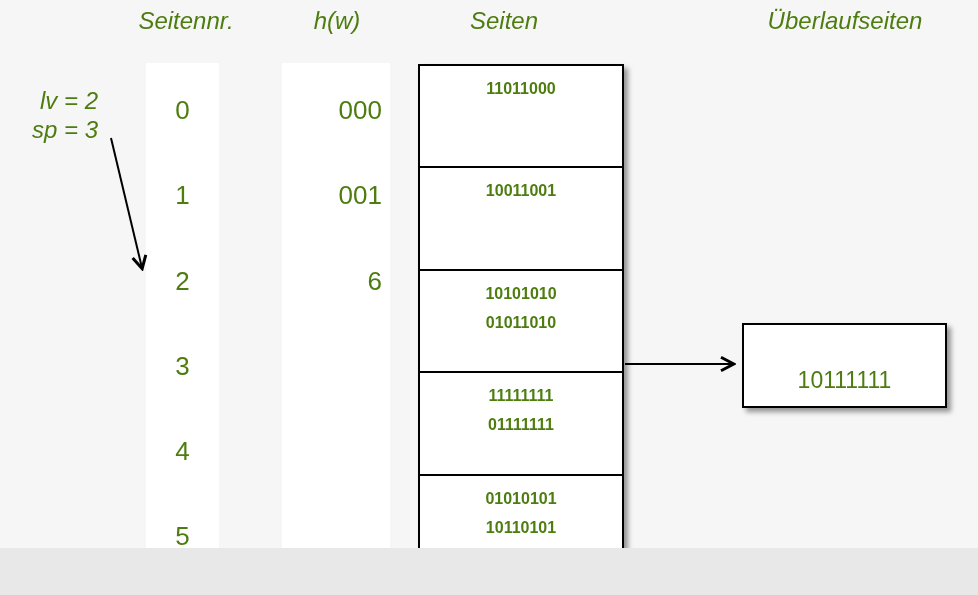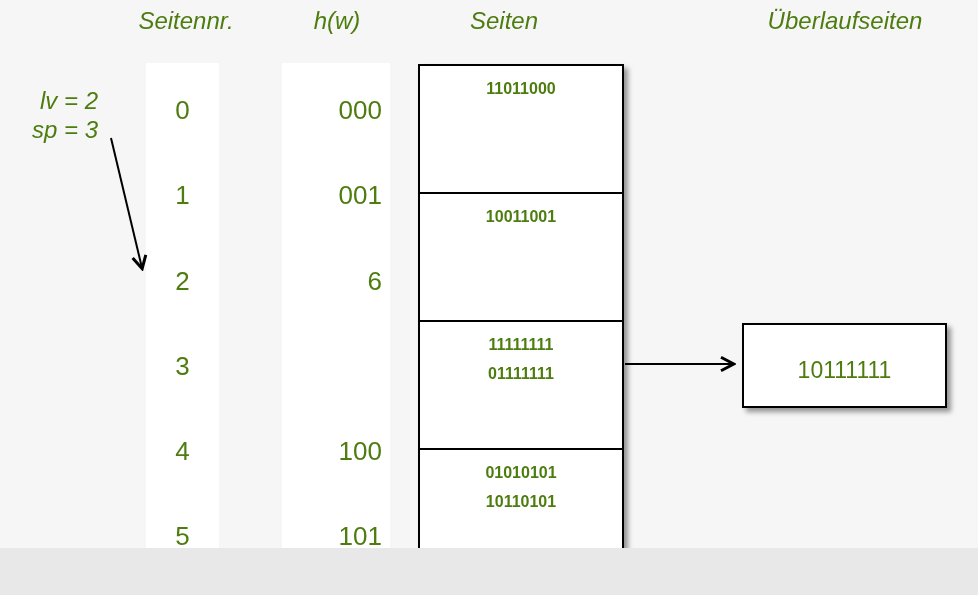--- a/index.html
+++ b/index.html
@@ -82,21 +82,21 @@
 
   
   .overflow-box{
     position:absolute;left:742px;top:323px;
     width:205px;height:85px;
     box-sizing:border-box;
     background:#ffffff;
     border:2px solid #000;
     box-shadow:4px 4px 5px rgba(0,0,0,0.40);
     text-align:center;
-    padding-top:2px;
+    padding-top:12px;
     font-size:23px;
     line-height:29px;
     white-space:pre-line;
   }
 
   
   .arrows{
     position:absolute;left:0;top:0;
     pointer-events:none;
   }
@@ -122,26 +122,26 @@
   <div class="rowlabel c1" style="top:110px">0</div>
   <div class="rowlabel c1" style="top:195px">1</div>
   <div class="rowlabel c1" style="top:281px">2</div>
   <div class="rowlabel c1" style="top:366px">3</div>
   <div class="rowlabel c1" style="top:451px">4</div>
   <div class="rowlabel c1" style="top:536px">5</div>
 
   <div class="rowlabel c2" style="top:110px">000</div>
   <div class="rowlabel c2" style="top:195px">001</div>
   <div class="rowlabel c2" style="top:281px">6</div>
-  <div class="rowlabel c2" style="top:451px">100</div>
-  <div class="rowlabel c2" style="top:536px">101</div>
 
   <div class="pages-table">
     <div class="page-cell">11011000</div>
     <div class="page-cell">10011001</div>
+    <div class="page-cell">10101010
+01011010</div>
     <div class="page-cell">11111111
 01111111</div>
     <div class="page-cell">01010101
 10110101</div>
   </div>
 
   <div class="overflow-box">
     <span>10111111</span>
   </div>
 

